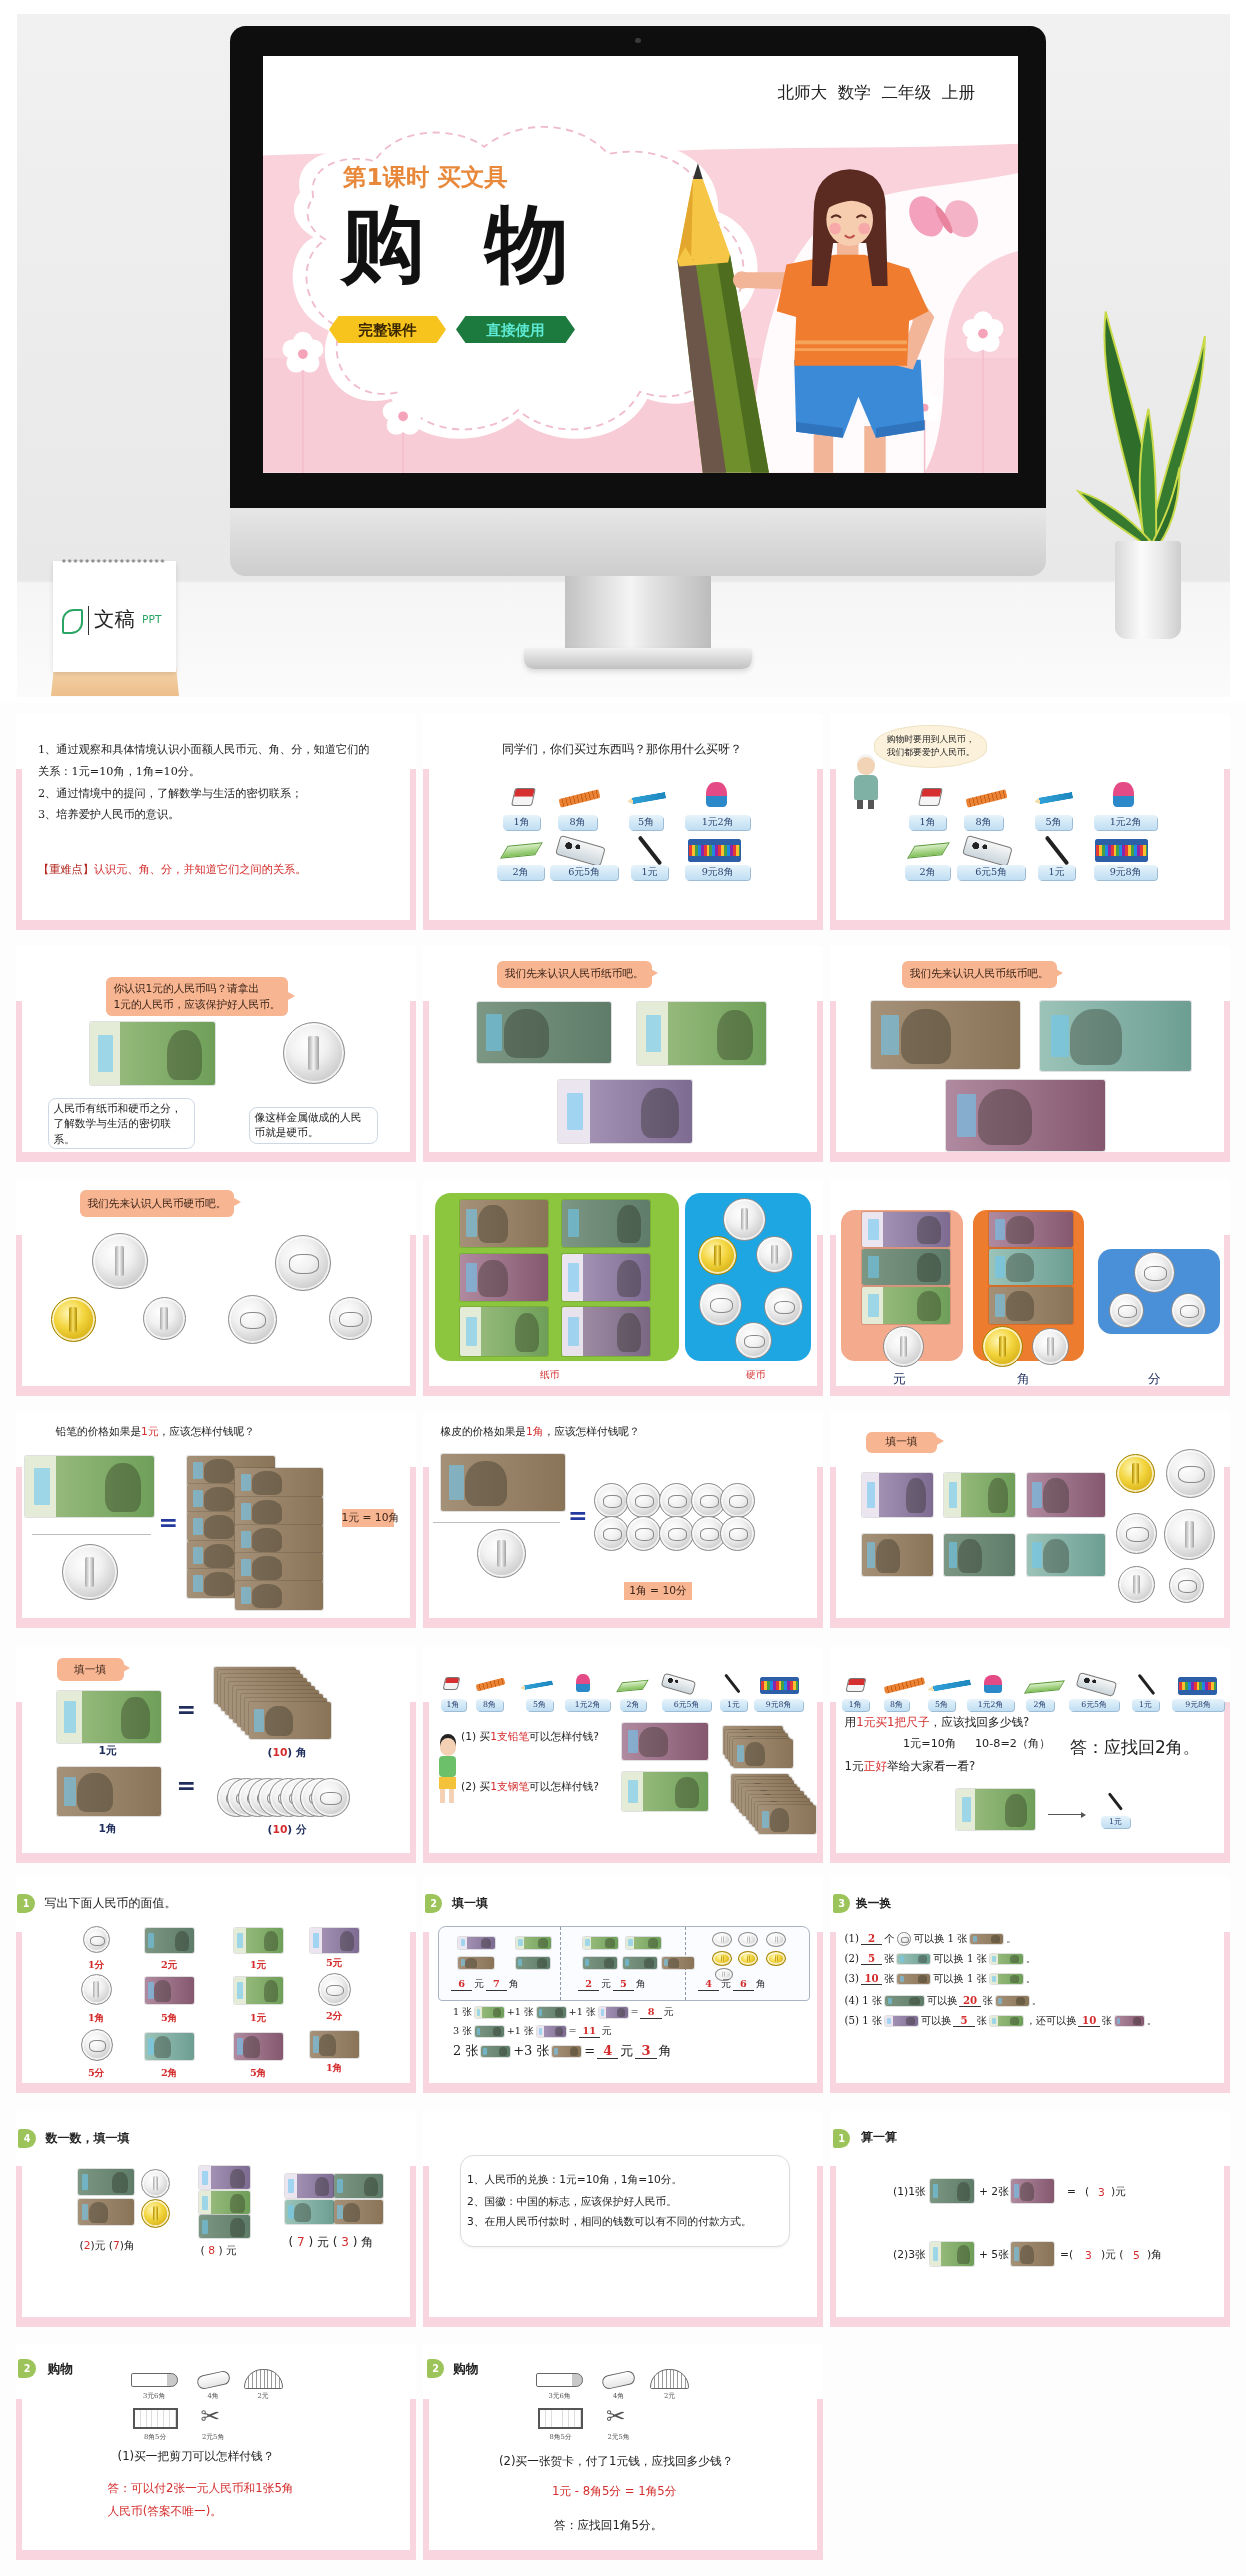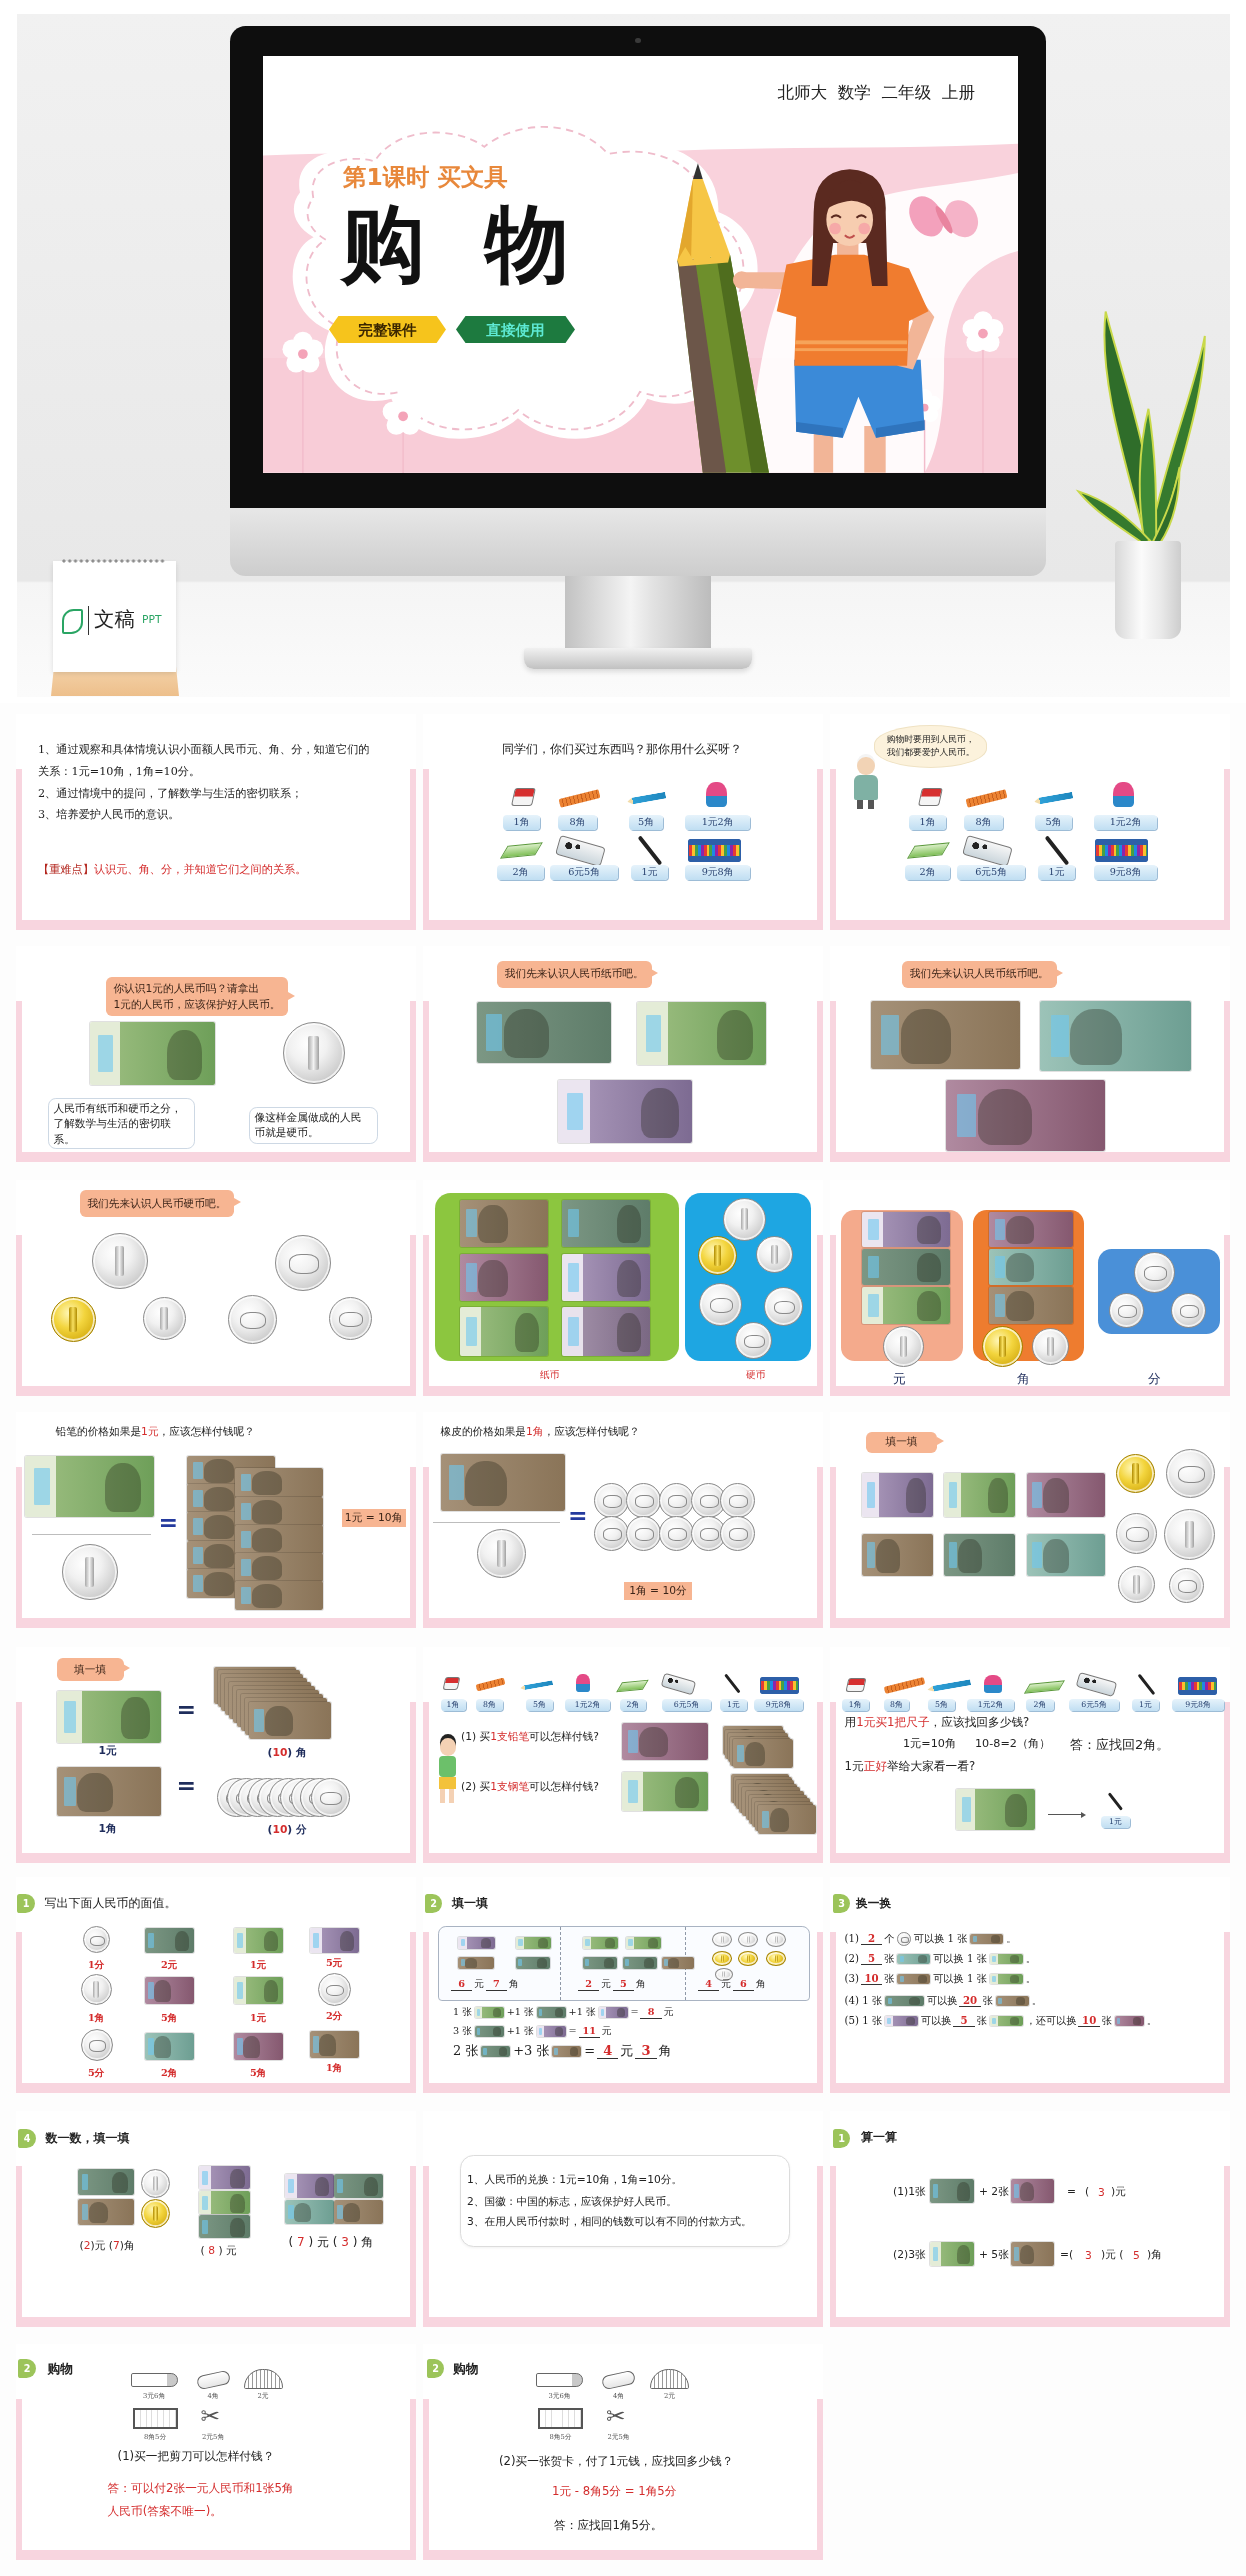--- a/index.html
+++ b/index.html
@@ -360,21 +360,21 @@
   <div class="note j1 pl" style="left:171px;top:44px;width:88px;height:29px"></div>
   <div class="note j1 pl" style="left:171px;top:72px;width:88px;height:29px"></div>
   <div class="note j1 pl" style="left:171px;top:100px;width:88px;height:29px"></div>
   <div class="note j1 pl" style="left:171px;top:129px;width:88px;height:29px"></div>
   <div class="note j1 pl" style="left:171px;top:157px;width:88px;height:29px"></div>
   <div class="note j1 pl" style="left:219px;top:56px;width:88px;height:29px"></div>
   <div class="note j1 pl" style="left:219px;top:85px;width:88px;height:29px"></div>
   <div class="note j1 pl" style="left:219px;top:113px;width:88px;height:29px"></div>
   <div class="note j1 pl" style="left:219px;top:141px;width:88px;height:29px"></div>
   <div class="note j1 pl" style="left:219px;top:169px;width:88px;height:29px"></div>
-  <div class="rel" style="left:326px;top:97px;width:64px">1元 = 10角</div>
+  <div class="rel" style="left:326px;top:97px;width:52px">1元 = 10角</div>
 </div>
 
 <div class="slide" style="left:423px;top:1412px">
   <div class="frame"></div>
   <div class="tx" style="left:17.5px;top:12.7px;font-size:10.7px"><span>橡皮的价格如果是</span><span class="red">1角</span><span>，应该怎样付钱呢？</span></div>
   <div class="note j1 pl" style="left:17.5px;top:42px;width:124px;height:57px"></div>
   <div class="line" style="left:9.7px;top:110px;width:127px"></div>
   <div class="coin" style="left:54px;top:117px;width:49px;height:49px"></div>
   <div class="eqsign" style="left:145px;top:92px">=</div>
   <div class="coin fen" style="left:171px;top:71px;width:35px;height:35px"></div>
@@ -500,21 +500,21 @@
   <div class="pill sm" style="left:54px;top:52px;width:25px">8角</div>
   <div class="pill sm" style="left:98px;top:52px;width:27px">5角</div>
   <div class="pill sm" style="left:137px;top:52px;width:47px">1元2角</div>
   <div class="pill sm" style="left:196px;top:52px;width:28px">2角</div>
   <div class="pill sm" style="left:239px;top:52px;width:50px">6元5角</div>
   <div class="pill sm" style="left:302px;top:52px;width:27px">1元</div>
   <div class="pill sm" style="left:342px;top:52px;width:52px">9元8角</div>
   <div class="tx" style="left:14.6px;top:68px;font-size:11.7px"><span>用</span><span class="red">1元买1把尺子</span><span>，应该找回多少钱?</span></div>
   <div class="tx" style="left:73px;top:90px;font-size:11.2px">1元=10角</div>
   <div class="tx" style="left:145px;top:90px;font-size:11.2px">10-8=2（角）</div>
-  <div class="tx" style="left:240px;top:90px;font-size:13px">答：应找回2角。</div>
+  <div class="tx" style="left:240px;top:90px;font-size:17px">答：应找回2角。</div>
   <div class="tx" style="left:14.6px;top:112px;font-size:11.7px"><span>1元</span><span class="red">正好</span><span>举给大家看一看?</span></div>
   <div class="note y1" style="left:126px;top:142px;width:79px;height:41px"></div>
   <div class="a" style="left:218px;top:167px;width:35px;height:1px;background:#555"></div>
   <div class="a" style="left:251px;top:165px;width:0;height:0;border-left:5.8px solid #555;border-top:3.4px solid transparent;border-bottom:3.4px solid transparent"></div>
   <div class="ic ic-pen" style="left:284px;top:144px;width:2.9px;height:21.4px"></div>
   <div class="pill sm" style="left:271px;top:169px;width:29px">1元</div>
 </div>
 
 <div class="slide" style="left:15.6px;top:1877px">
   <div class="frame"></div>

